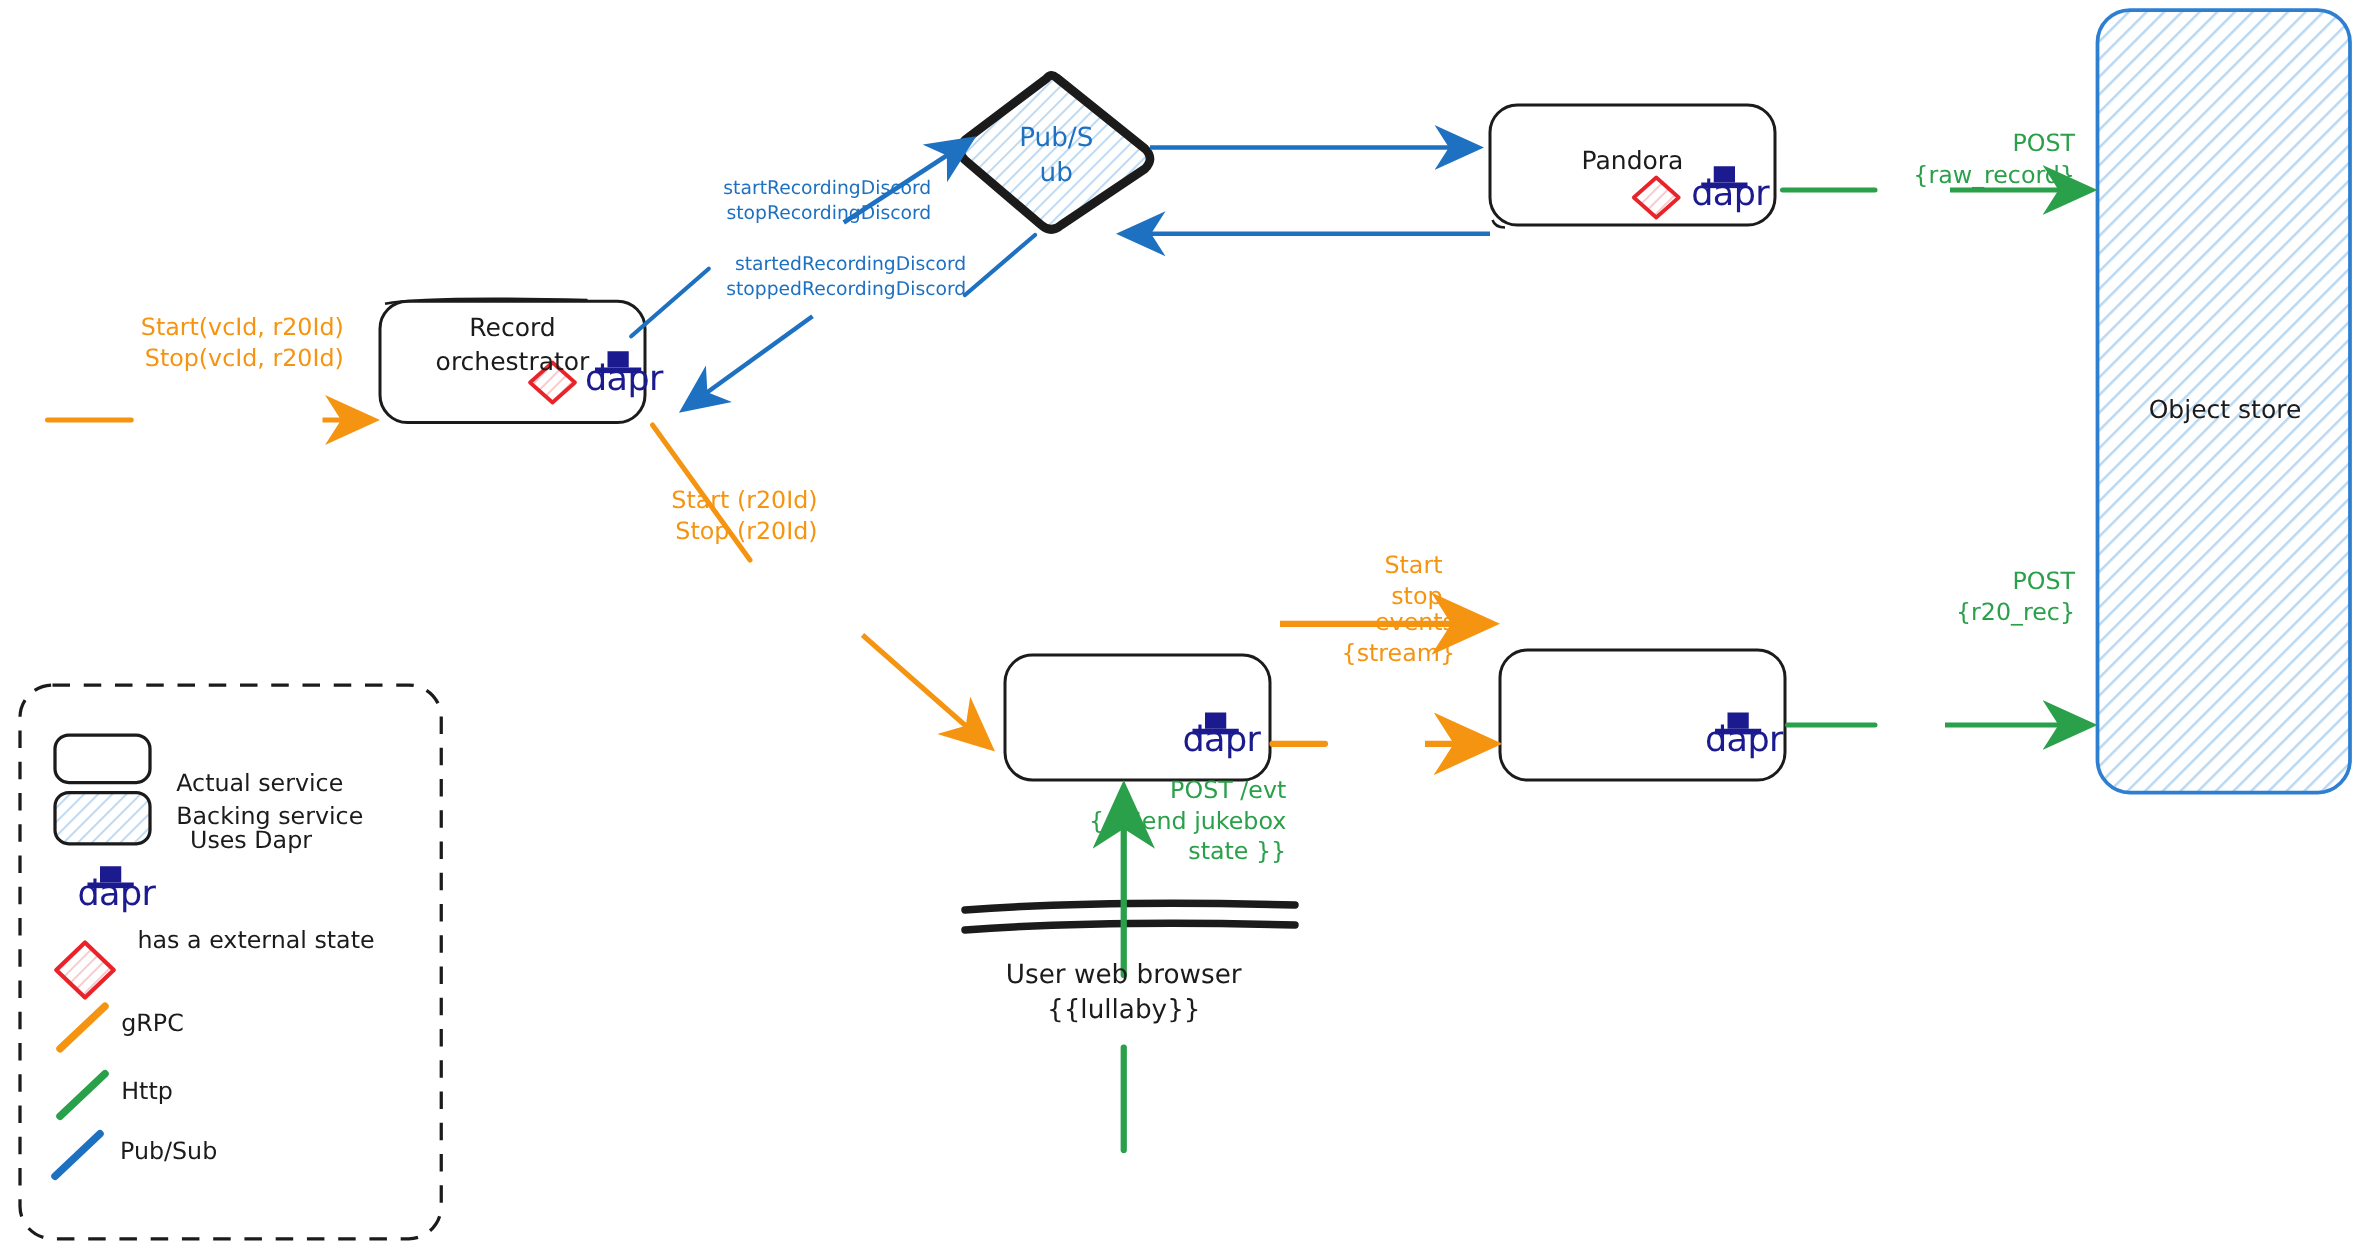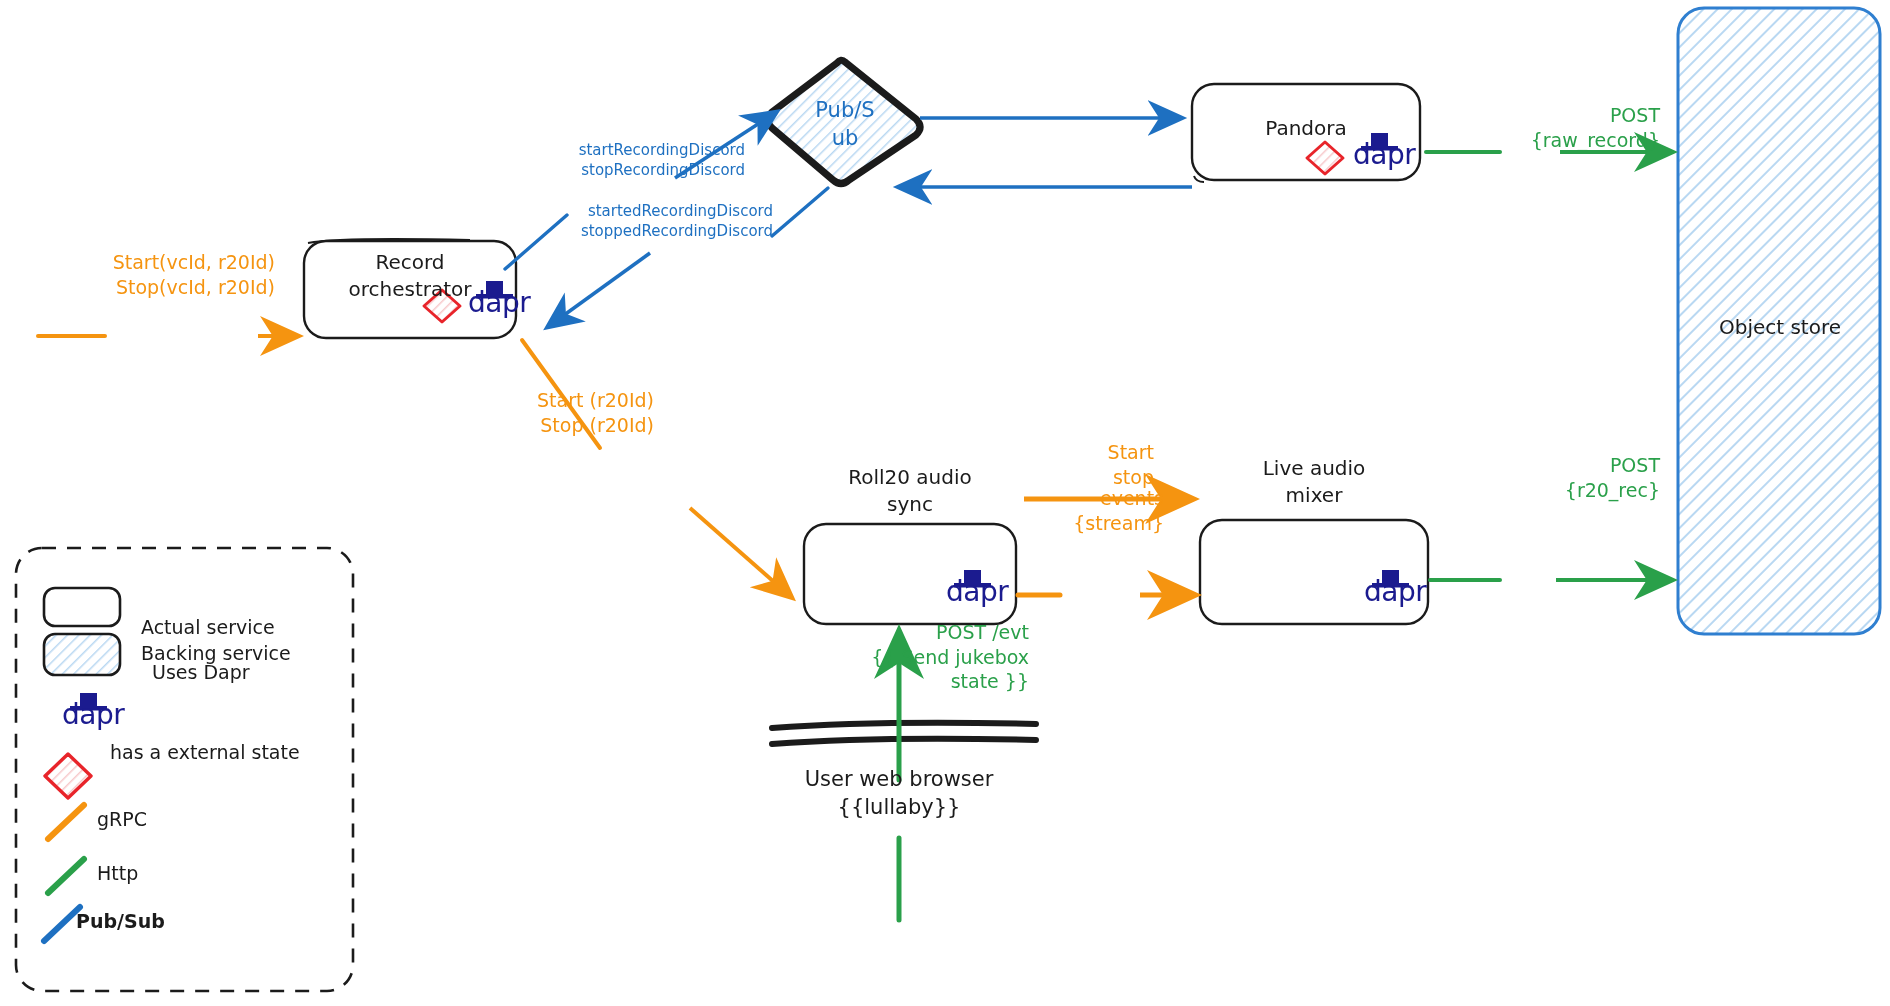--- a/index.html
+++ b/index.html
@@ -200,25 +200,21 @@
   </svg>
 
   <div class="node-label" style="left:800px;top:96px;width:90px;color:#1e70c1;font-size:21px;">Pub/S
 ub</div>
 
   <div class="node-label" style="left:1206px;top:115px;width:200px;">Pandora</div>
 
   <div class="node-label" style="left:310px;top:249px;width:200px;">Record
 orchestrator</div>
 
-  <div class="node-label" style="left:812px;top:459px;width:196px;top:464px;">Roll20 audio
-sync</div>
-
-  <div class="node-label" style="left:1206px;top:455px;width:216px;">Live audio
-mixer</div>
+
 
   <div class="node-label" style="left:1688px;top:314px;width:184px;">Object store</div>
 
   <div class="node-label lbl-black" style="left:646px;top:765px;width:506px;">User web browser
 {{lullaby}}</div>
 
   <div class="edge-label lbl-blue" style="left:473px;top:202px;width:300px;">startedRecordingDiscord
 stoppedRecordingDiscord</div>
 
   <div class="edge-label lbl-blue" style="left:455px;top:141px;width:290px;">startRecordingDiscord
@@ -261,15 +257,15 @@
   <div class="dapr-wrap" style="left:62px;top:698px;">
     <span class="dapr-word" style="font-size:28px;">dapr</span>
   </div>
 
   <div class="legend-text" style="left:141px;top:606px;margin-top:10px;">Actual service</div>
   <div class="legend-text" style="left:141px;top:642px;">Backing service</div>
   <div class="legend-text" style="left:123px;top:661px;margin-left:29px;">Uses Dapr</div>
   <div class="legend-text" style="left:110px;top:741px;">has a external state</div>
   <div class="legend-text" style="left:97px;top:808px;">gRPC</div>
   <div class="legend-text" style="left:97px;top:862px;">Http</div>
-  <div class="legend-text" style="left:76px;top:910px;font-weight:bold;">Pub/Sub</div>
+  <div class="legend-text" style="left:96px;top:910px;">Pub/Sub</div>
 
 </div>
 
 </body></html>

